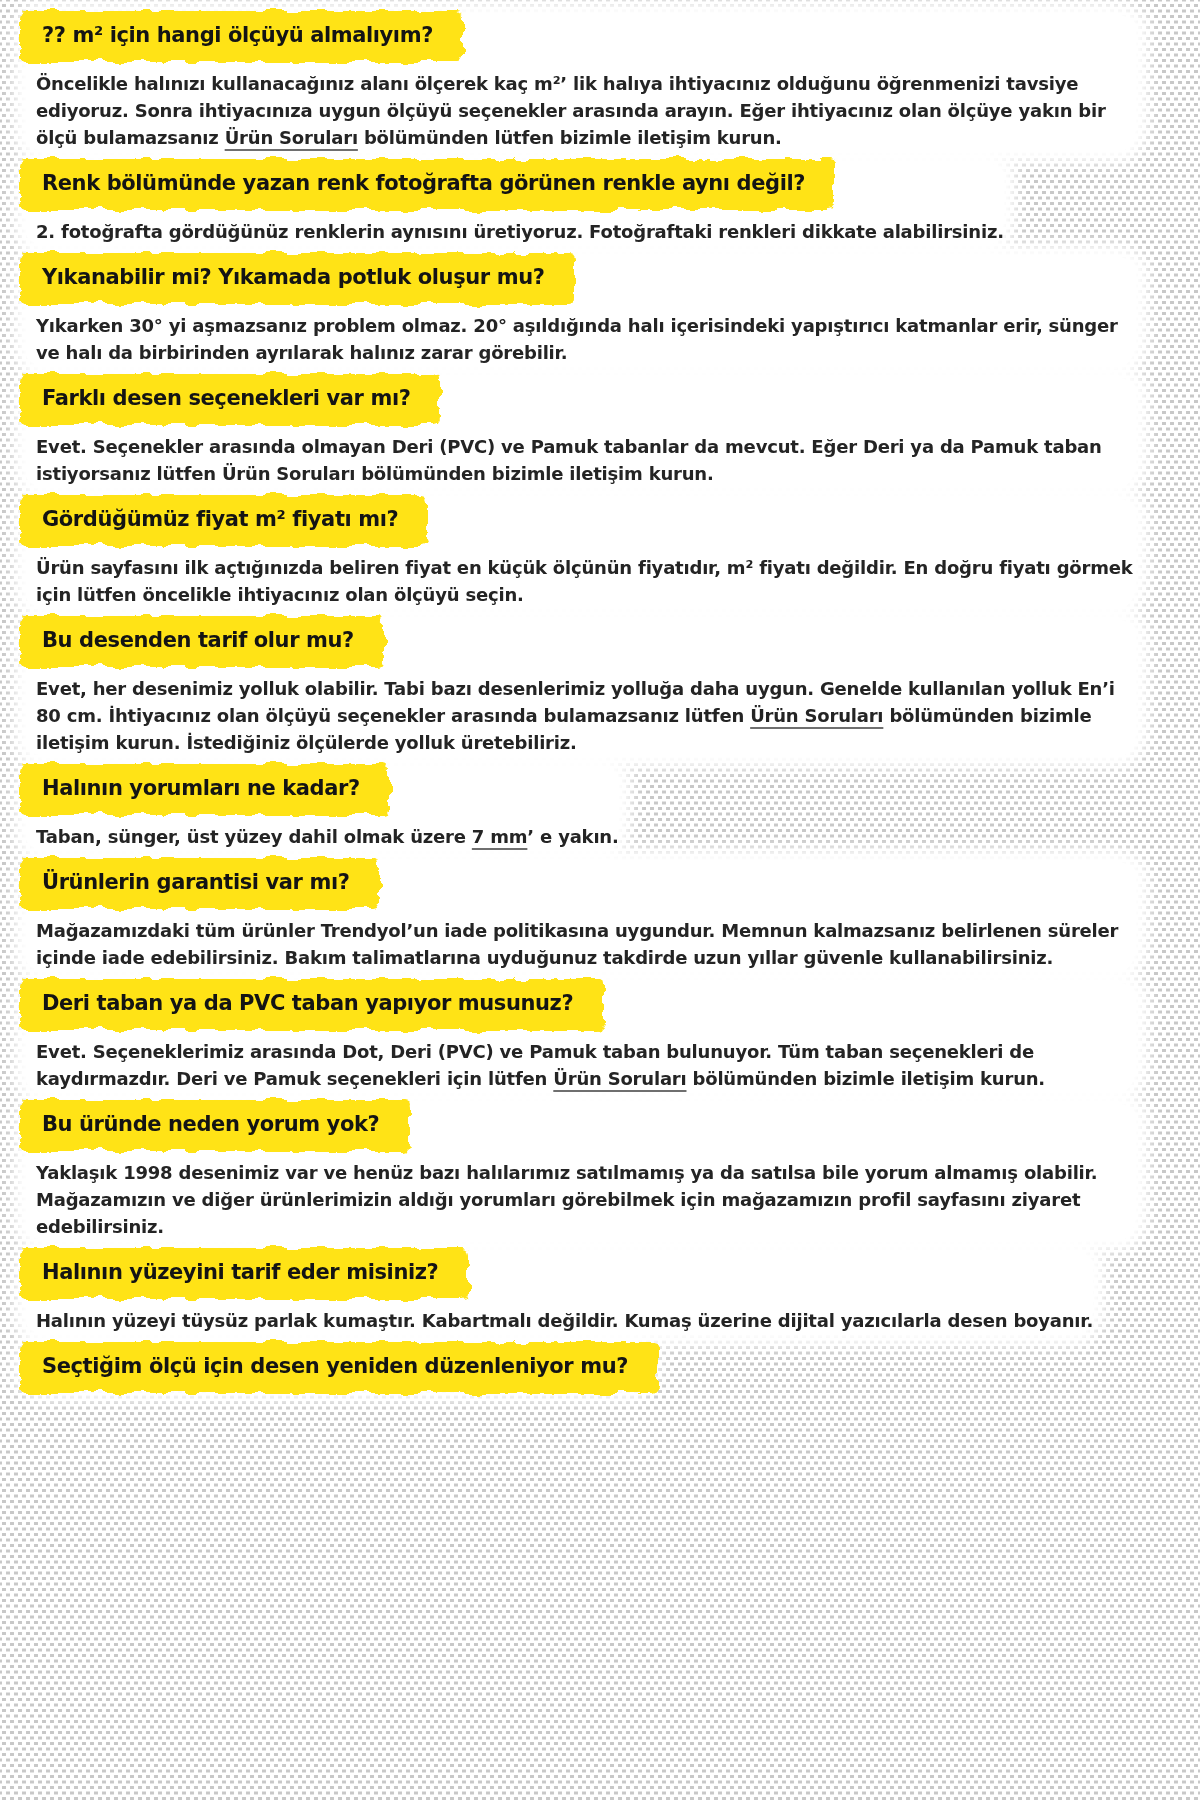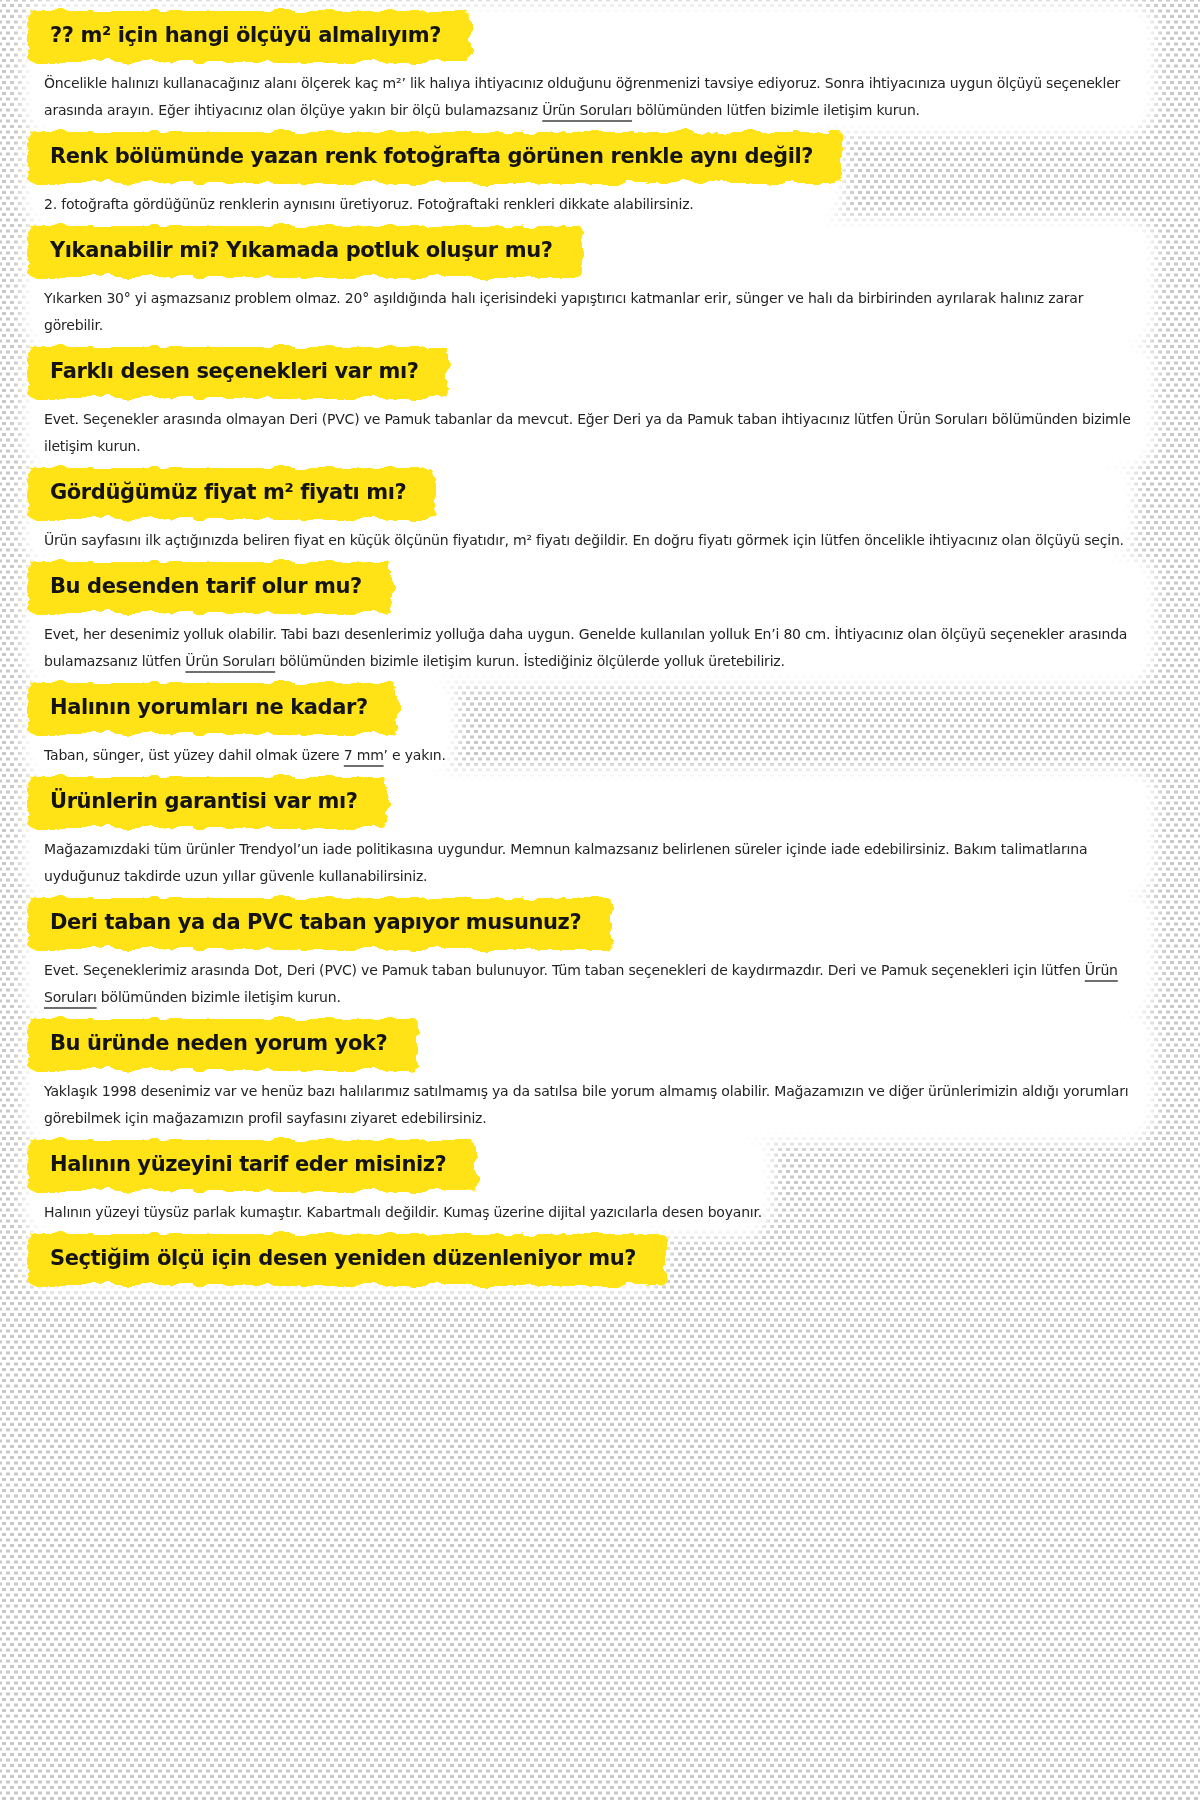--- a/index.html
+++ b/index.html
@@ -15,21 +15,21 @@
     width:1200px;height:1800px;overflow:hidden;
     font-family:"DejaVu Sans","Liberation Sans",sans-serif;
     background-color:#ffffff;
     background-image:
       radial-gradient(circle, var(--dot-color) 1.8px, transparent 2.05px),
       radial-gradient(circle, var(--dot-color) 1.8px, transparent 2.05px);
     background-size:8px 11px, 8px 11px;
     background-position:0 0, 4px 5.5px;
   }
   .content{
-    padding:14px 0 0 34px;
+    padding:14px 0 0 26px;
     width:1170px;
   }
   .sec{
     width:fit-content;
     max-width:1150px;
     background:#ffffff;
     border-radius:12px 28px 16px 22px / 18px 12px 26px 12px;
     box-shadow:0 0 14px 12px #ffffff;
     margin:0 0 11px 0;
   }
@@ -52,24 +52,25 @@
     position:absolute;
     inset:-3px -10px -4px -6px;
     background:var(--hl-color);
     border-radius:6px;
     filter:url(#rough-edges);
     z-index:-1;
   }
   .a{
     margin:0 0 0 10px;
     max-width:1100px;
-    font-size:14px;
+    font-size:18px;
     line-height:27px;
     letter-spacing:-0.2px;
     color:var(--a-color);
+    font-weight:bold;
   }
   .a .u{
     text-decoration:underline;
     text-decoration-thickness:2px;
     text-underline-offset:5px;
     text-decoration-color:#6f6f6f;
   }
 </style>
 </head>
 <body>
@@ -110,21 +111,21 @@
     </h2>
     <p class="a"><span>Yıkarken 30° yi aşmazsanız problem olmaz. 20° aşıldığında halı içerisindeki yapıştırıcı katmanlar erir, sünger ve halı da birbirinden ayrılarak halınız zarar görebilir.</span></p>
   </section>
 
   <section class="sec">
     <h2 class="q">
       <span class="hl">
         <span>Farklı desen seçenekleri var mı?</span>
       </span>
     </h2>
-    <p class="a"><span>Evet. Seçenekler arasında olmayan Deri (PVC) ve Pamuk tabanlar da mevcut. Eğer Deri ya da Pamuk taban ihtiyacınız lütfen Ürün Soruları bölümünden bizimle iletişim kurun.</span></p>
+    <p class="a"><span>Evet. Seçenekler arasında olmayan Deri (PVC) ve Pamuk tabanlar da mevcut. Eğer Deri ya da Pamuk taban istiyorsanız lütfen Ürün Soruları bölümünden bizimle iletişim kurun.</span></p>
   </section>
 
   <section class="sec">
     <h2 class="q">
       <span class="hl">
         <span>Gördüğümüz fiyat m² fiyatı mı?</span>
       </span>
     </h2>
     <p class="a"><span>Ürün sayfasını ilk açtığınızda beliren fiyat en küçük ölçünün fiyatıdır, m² fiyatı değildir. En doğru fiyatı görmek için lütfen öncelikle ihtiyacınız olan ölçüyü seçin.</span></p>
   </section>

